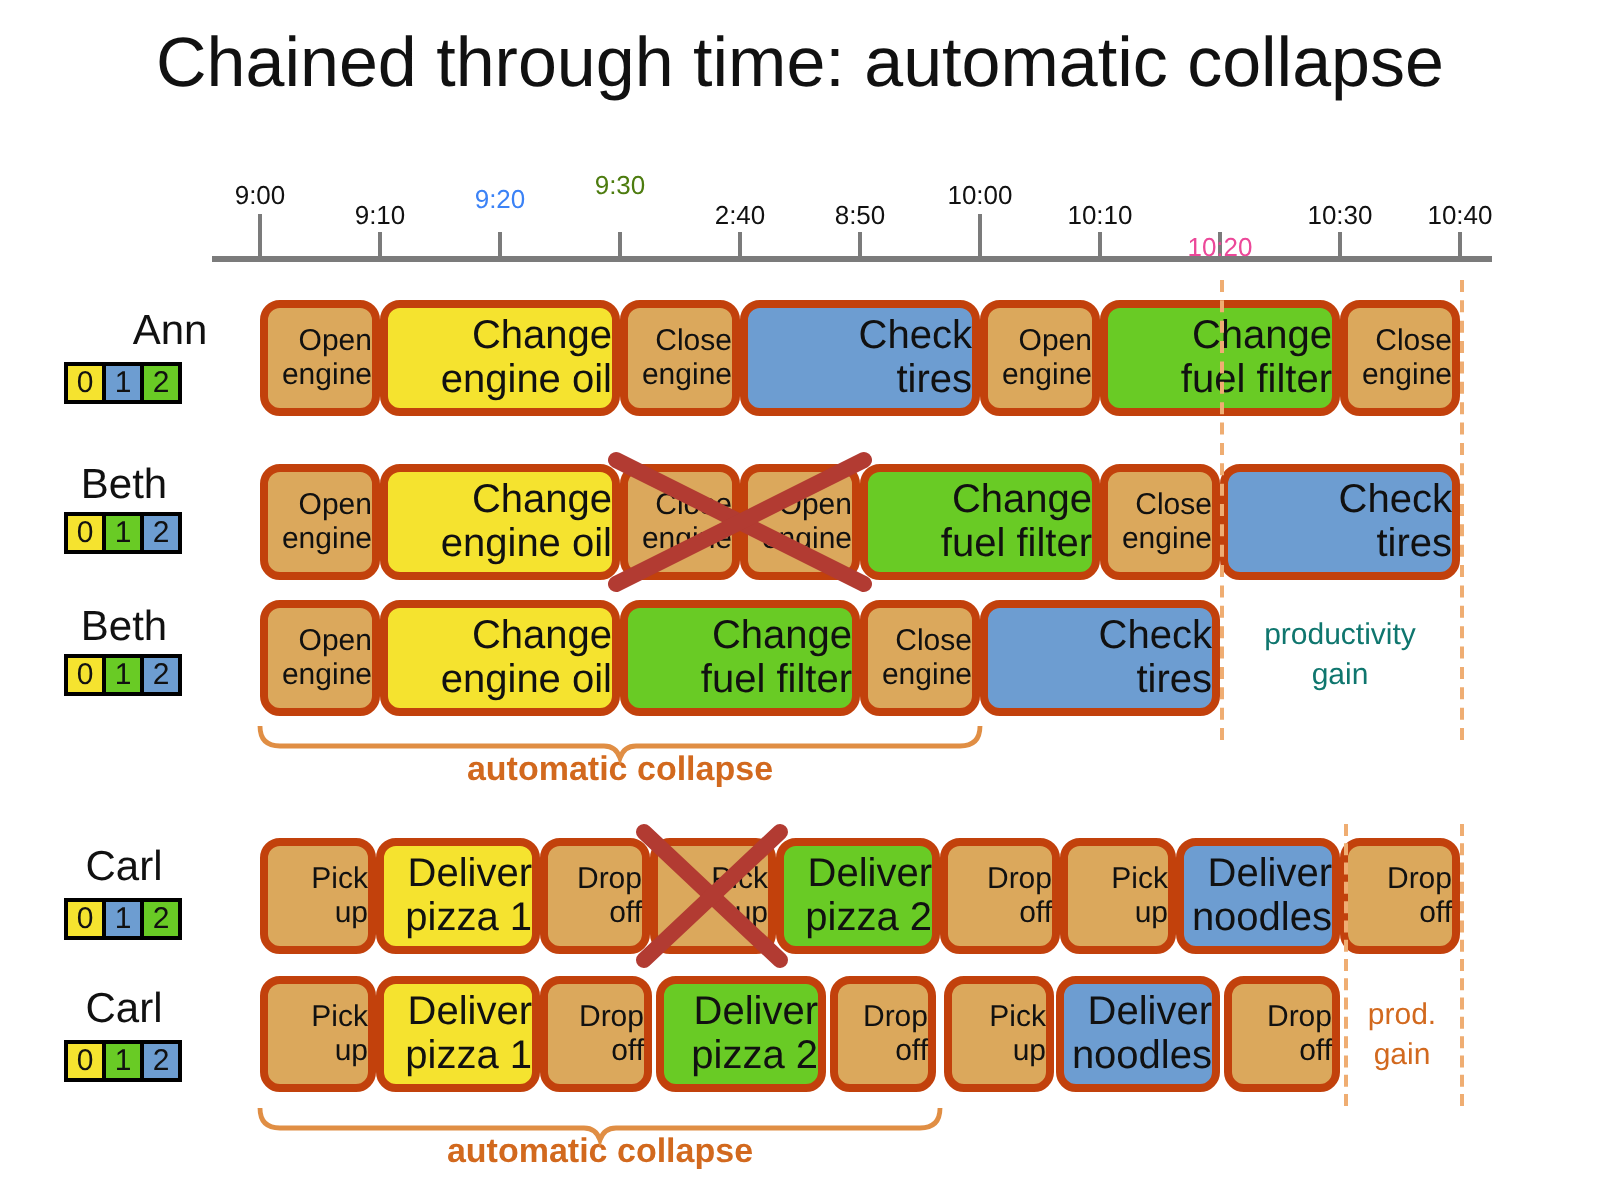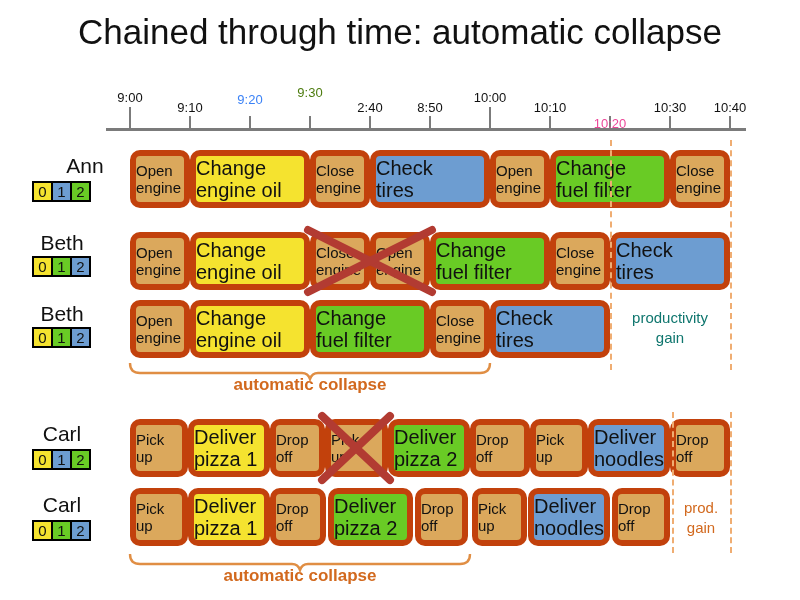--- a/index.html
+++ b/index.html
@@ -9,22 +9,22 @@
          font-size:35px;font-weight:400;color:#111;}
   .subtitle{position:absolute;top:62px;left:0;width:800px;text-align:center;
             font-size:15px;color:#111;}
   .axis-line{position:absolute;height:3px;}
   .tick{position:absolute;width:2px;}
   .tick-label{position:absolute;font-size:13px;transform:translateX(-50%);white-space:nowrap;}
   .row-name{position:absolute;font-size:21px;transform:translateX(-50%);}
   .badges{position:absolute;display:flex;}
   .badge{width:21px;height:21px;border:2px solid #000;box-sizing:border-box;
          margin-right:-2px;font-size:15px;text-align:center;line-height:17px;}
-  .task{position:absolute;height:58px;box-sizing:border-box;border:6px solid #c2410c;
-        border-radius:10px;display:flex;flex-direction:column;align-items:flex-start;
+  .task{position:absolute;height:58px;box-sizing:border-box;border:4px solid #c2410c;
+        border-radius:10px;display:flex;flex-direction:column;align-items:flex-end;
         justify-content:center;text-align:center;z-index:2;}
   .task.lg{font-size:20px;line-height:1.12;}
   .task.sm{font-size:15px;line-height:1.15;}
   .dash{position:absolute;width:0;border-left:2px dashed #EDAA66;z-index:5;}
   .note{position:absolute;transform:translateX(-50%);text-align:center;
         font-size:15px;line-height:1.3;}
   .brace-label{position:absolute;transform:translateX(-50%);font-size:17px;
                font-weight:bold;white-space:nowrap;}
   svg.overlay{position:absolute;overflow:visible;z-index:6;}
   svg.brace{position:absolute;overflow:visible;z-index:4;}

